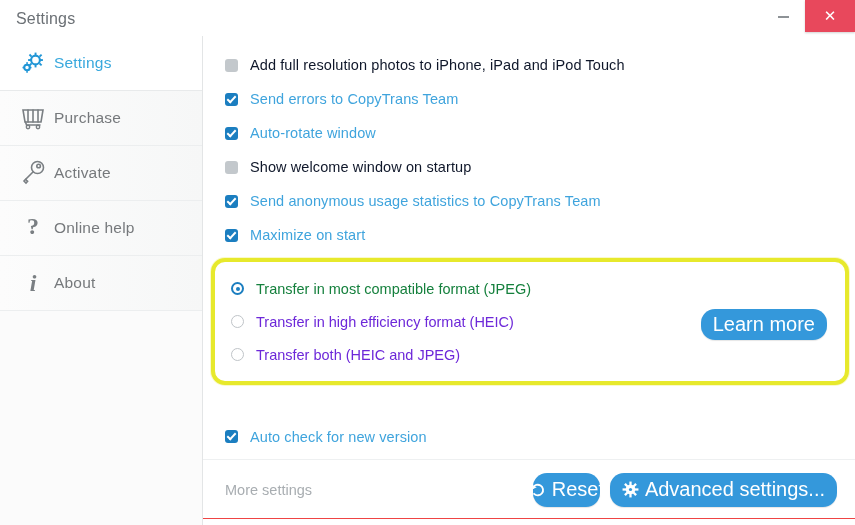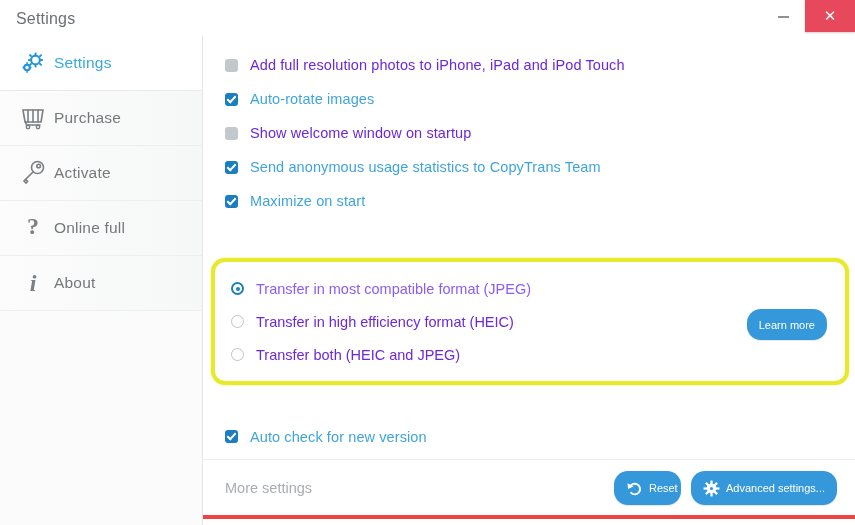--- a/index.html
+++ b/index.html
@@ -141,21 +141,21 @@
     content: "";
     position: absolute;
     left: 4px; top: 1px;
     width: 3px; height: 7px;
     border: solid #ffffff;
     border-width: 0 2px 2px 0;
     transform: rotate(43deg);
   }
   .opt-label {
     font-size: 14.5px;
-    color: #6d28d9;
+    color: #0f172a;
     letter-spacing: 0.1px;
   }
   .opt-label.blue { color: #3fa4dd; }
 
   
   .highlight-wrap {
     position: absolute;
     left: 8px;
     top: 222px;
     right: 6px;
@@ -191,32 +191,32 @@
     position: absolute;
     left: 2.5px; top: 2.5px;
     width: 4px; height: 4px;
     border-radius: 50%;
     background: #1b7ec0;
   }
   .radio-label {
     font-size: 14.5px;
     color: #6d28d9;
   }
-  .radio-label.blue { color: #8b5cf6; }
+  .radio-label.blue { color: #15803d; }
 
   .btn {
     background: #3498db;
     color: #ffffff;
     border: none;
     border-radius: 14px;
     font-family: "Liberation Sans", sans-serif;
-    font-size: 11px;
+    font-size: 20px;
     display: inline-flex;
     align-items: center;
-    justify-content: flex-start;
+    justify-content: center;
     gap: 6px;
     cursor: pointer;
     padding: 0 12px;
     height: 32px;
     box-shadow: 0 1px 1px rgba(0,0,0,0.10);
   }
   .btn svg { display: block; }
 
   .learn-more {
     position: absolute;
@@ -244,21 +244,21 @@
   .row-more {
     position: absolute;
     left: 0; right: 0;
     top: 425px;
     height: 58px;
     display: flex;
     align-items: center;
     padding-left: 22px;
     padding-right: 18px;
     box-sizing: border-box;
-    border-bottom: 4px solid #ef4444;
+    border-bottom: 1px solid #ef4444;
   }
   .more-label {
     font-size: 14.5px;
     color: #a8adb1;
   }
   .btn-reset { width: 67px; height: 34px; margin-right: 10px; }
   .btn-adv { height: 34px; }
 </style>
 </head>
 <body>
@@ -335,21 +335,21 @@
         </span>
         <span class="side-label">Activate</span>
       </div>
 
       <div class="side-item">
         <span class="side-icon">
           <svg width="24" height="26" viewBox="0 0 24 26">
             <text x="12" y="19" text-anchor="middle" font-family="Liberation Serif, serif" font-size="24" font-weight="bold" fill="currentColor">?</text>
           </svg>
         </span>
-        <span class="side-label">Online full</span>
+        <span class="side-label">Online help</span>
       </div>
 
 
       <div class="side-item">
         <span class="side-icon">
           <svg width="20" height="26" viewBox="0 0 20 26">
             <text x="10" y="21" text-anchor="middle" font-family="Liberation Serif, serif" font-style="italic" font-size="24" font-weight="bold" fill="currentColor">i</text>
           </svg>
         </span>
         <span class="side-label">About</span>
@@ -359,24 +359,28 @@
 
     <div class="main">
 
       <div class="opts">
 
         <div class="opt-row">
           <span class="cb"></span>
           <span class="opt-label">Add full resolution photos to iPhone, iPad and iPod Touch</span>
         </div>
 
-
         <div class="opt-row">
           <span class="cb on"></span>
-          <span class="opt-label blue">Auto-rotate images</span>
+          <span class="opt-label blue">Send errors to CopyTrans Team</span>
+        </div>
+
+        <div class="opt-row">
+          <span class="cb on"></span>
+          <span class="opt-label blue">Auto-rotate window</span>
         </div>
 
         <div class="opt-row">
           <span class="cb"></span>
           <span class="opt-label">Show welcome window on startup</span>
         </div>
 
         <div class="opt-row">
           <span class="cb on"></span>
           <span class="opt-label blue">Send anonymous usage statistics to CopyTrans Team</span>

